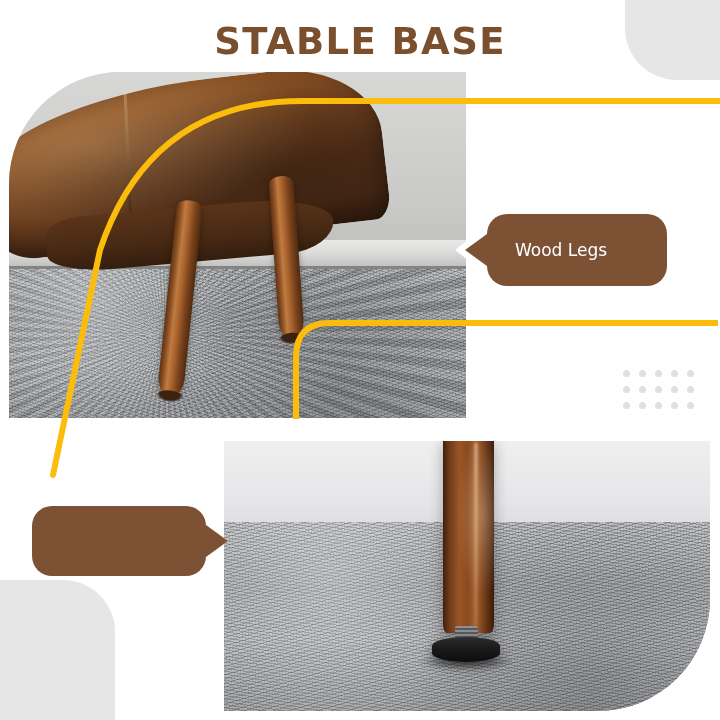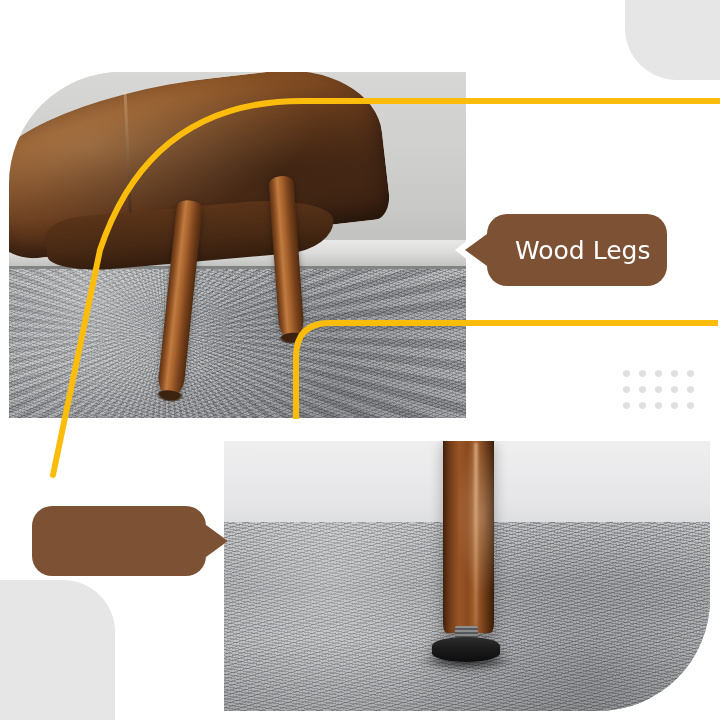--- a/index.html
+++ b/index.html
@@ -227,21 +227,21 @@
 
   
   .lines { position: absolute; inset: 0; pointer-events: none; }
 
   
   .callout {
     position: absolute;
     background: #7d5234;
     border-radius: 20px;
     color: #ffffff;
-    font-size: 25px;
+    font-size: 17px;
     display: flex;
     align-items: center;
     box-sizing: border-box;
     font-family: "DejaVu Sans", sans-serif;
   }
   .callout-wood {
     left: 487px; top: 214px;
     width: 180px; height: 72px;
     padding-left: 28px;
   }
@@ -304,20 +304,21 @@
       <i></i>
       <i></i>
       <i></i>
     <i></i>
       <i></i>
       <i></i>
       <i></i>
       <i></i>
   </div>
 
+  <div class="title">STABLE BASE</div>
 
   <div class="photo photo-top">
     <div class="photo-inner">
       <div class="wall-top"></div>
       <div class="baseboard-top"></div>
       <div class="wall-shadow"></div>
       <div class="carpet"></div>
       <div class="bench"></div>
       <div class="bench-skirt"></div>
       <div class="leg leg-left"></div>

